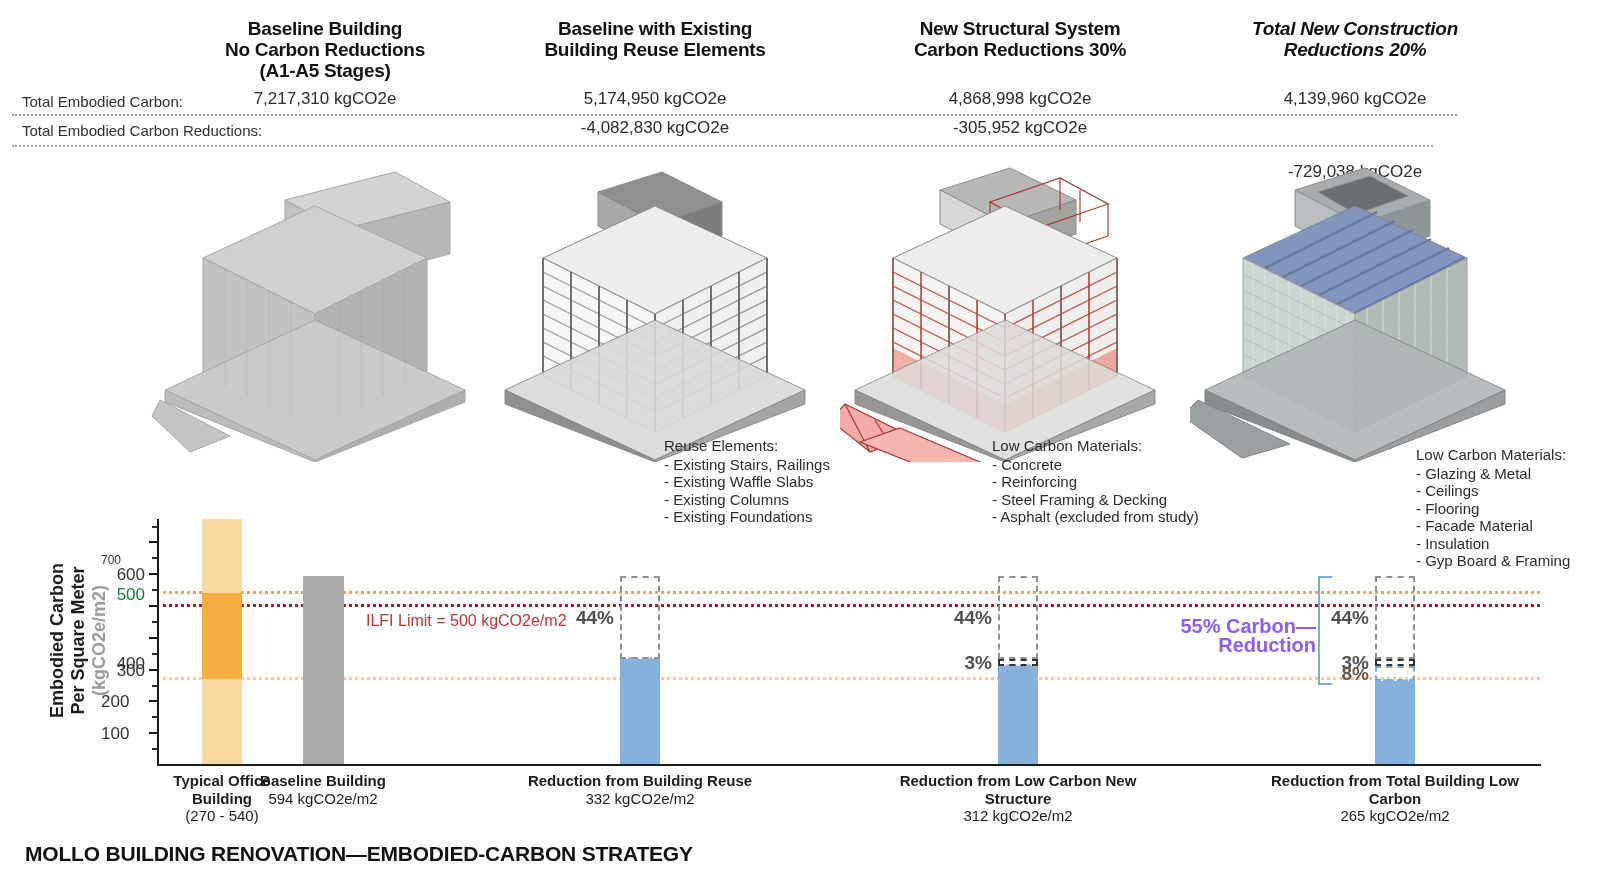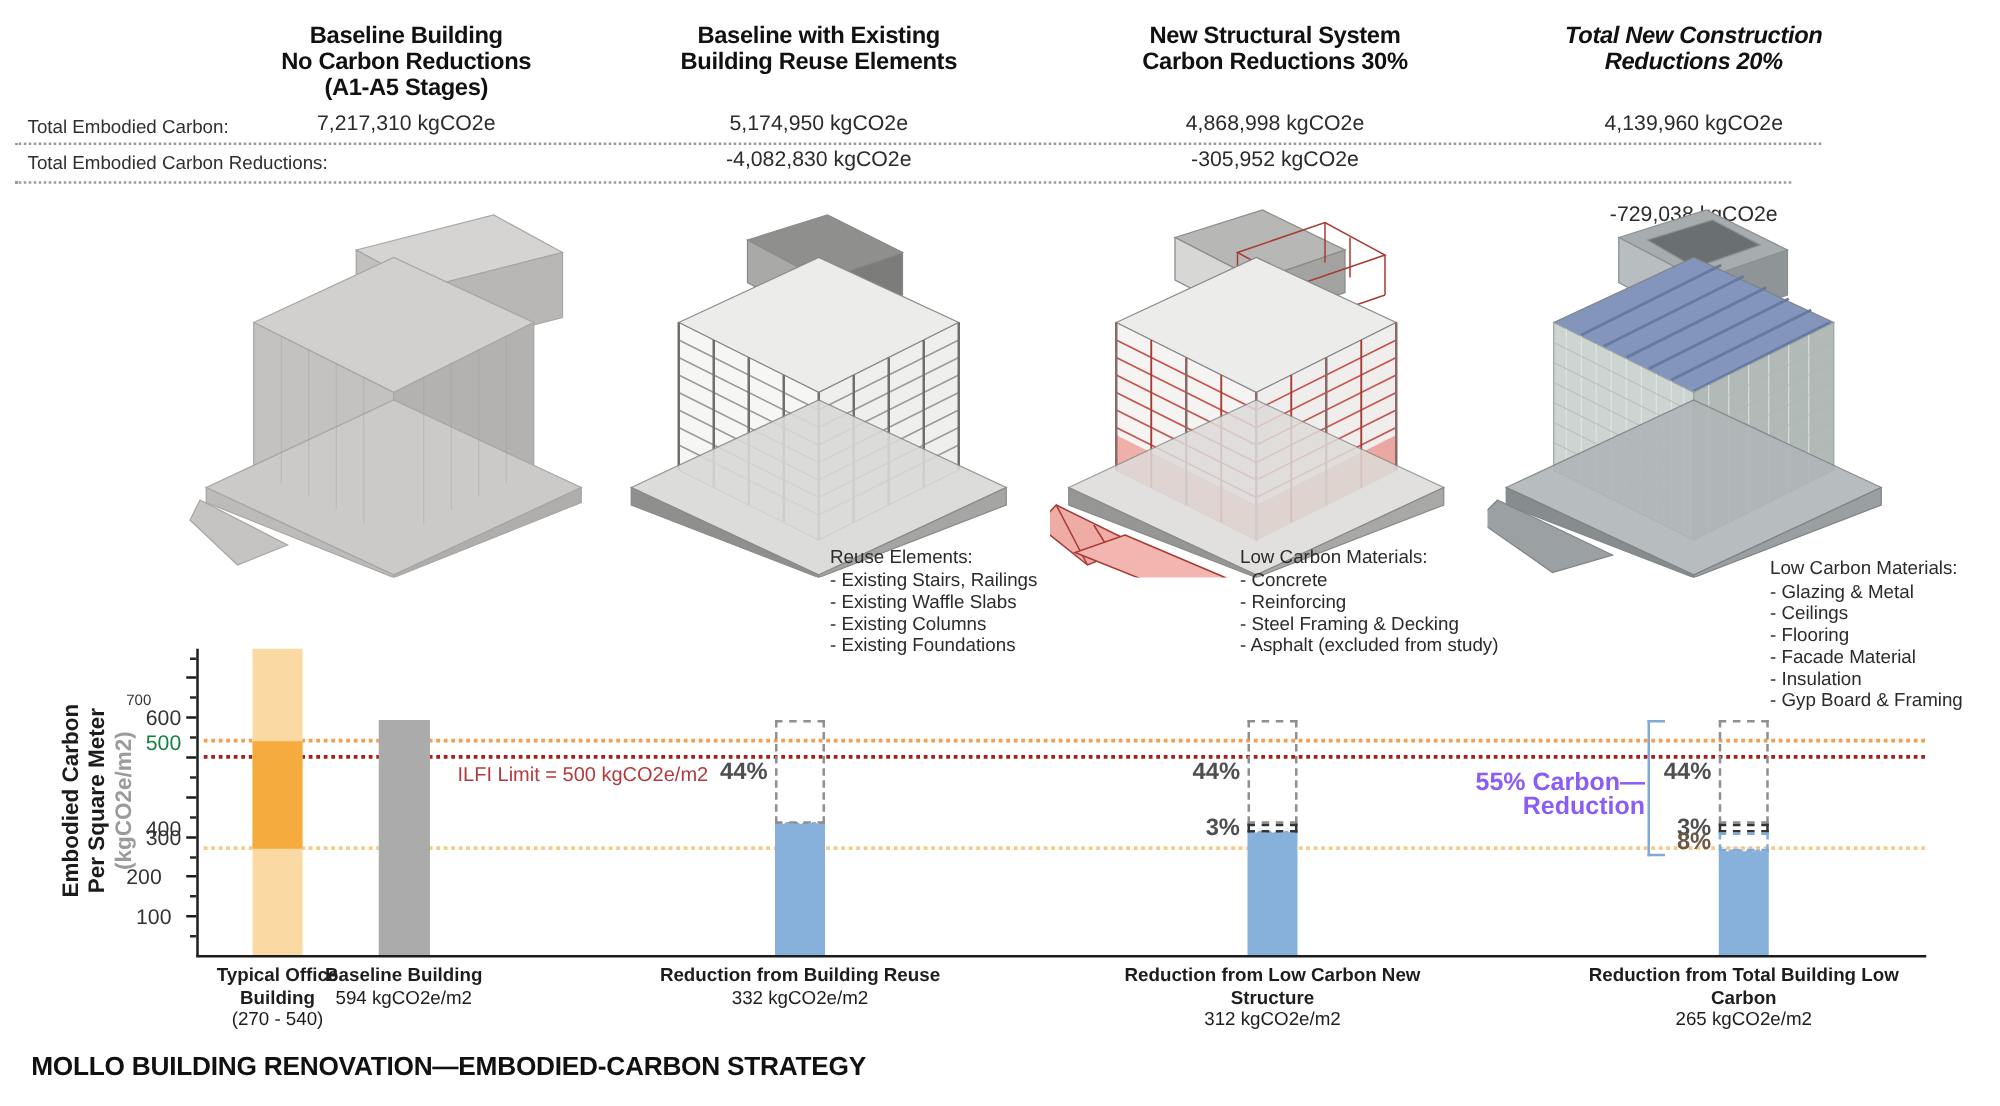--- a/index.html
+++ b/index.html
@@ -282,21 +282,21 @@
 
   <div id="chart" class="abs" style="left:0;top:0;width:1600px;height:885px;">
     <div class="ytitle">
       <div>Embodied Carbon</div>
       <div>Per Square Meter</div>
       <div class="unit">(kgCO2e/m2)</div>
     </div>
   <div style="position: absolute; left: 157px; top: 519px; width: 2px; height: 246px; background: rgb(28, 28, 28);"></div>
       <div style="position: absolute; left: 157px; top: 764px; width: 1384px; height: 2px; background: rgb(28, 28, 28);"></div>
       <div style="position: absolute; left: 149px; top: 732px; width: 8px; height: 2px; background: rgb(28, 28, 28);"></div>
-      <div style="position: absolute; left: 101px; top: 724px; width: 44px; text-align: center; font-size: 17px; color: rgb(51, 51, 51);">100</div>
+      <div style="position: absolute; left: 101px; top: 724px; width: 44px; text-align: left; font-size: 17px; color: rgb(51, 51, 51);">100</div>
       <div style="position: absolute; left: 149px; top: 700px; width: 8px; height: 2px; background: rgb(28, 28, 28);"></div>
       <div style="position: absolute; left: 101px; top: 692px; width: 44px; text-align: left; font-size: 17px; color: rgb(51, 51, 51);">200</div>
       <div style="position: absolute; left: 149px; top: 669px; width: 8px; height: 2px; background: rgb(28, 28, 28);"></div>
       <div style="position: absolute; left: 101px; top: 661px; width: 44px; text-align: right; font-size: 17px; color: rgb(51, 51, 51);">300</div>
       <div style="position: absolute; left: 149px; top: 637px; width: 8px; height: 2px; background: rgb(28, 28, 28);"></div>
       <div style="position: absolute; left: 101px; top: 654px; width: 44px; text-align: right; font-size: 17px; color: rgb(51, 51, 51);">400</div>
       <div style="position: absolute; left: 149px; top: 605px; width: 8px; height: 2px; background: rgb(28, 28, 28);"></div>
       <div style="position: absolute; left: 101px; top: 585px; width: 44px; text-align: right; font-size: 17px; color: #15803d;">500</div>
       <div style="position: absolute; left: 149px; top: 573px; width: 8px; height: 2px; background: rgb(28, 28, 28);"></div>
       <div style="position: absolute; left: 101px; top: 565px; width: 44px; text-align: right; font-size: 17px; color: rgb(51, 51, 51);">600</div>

